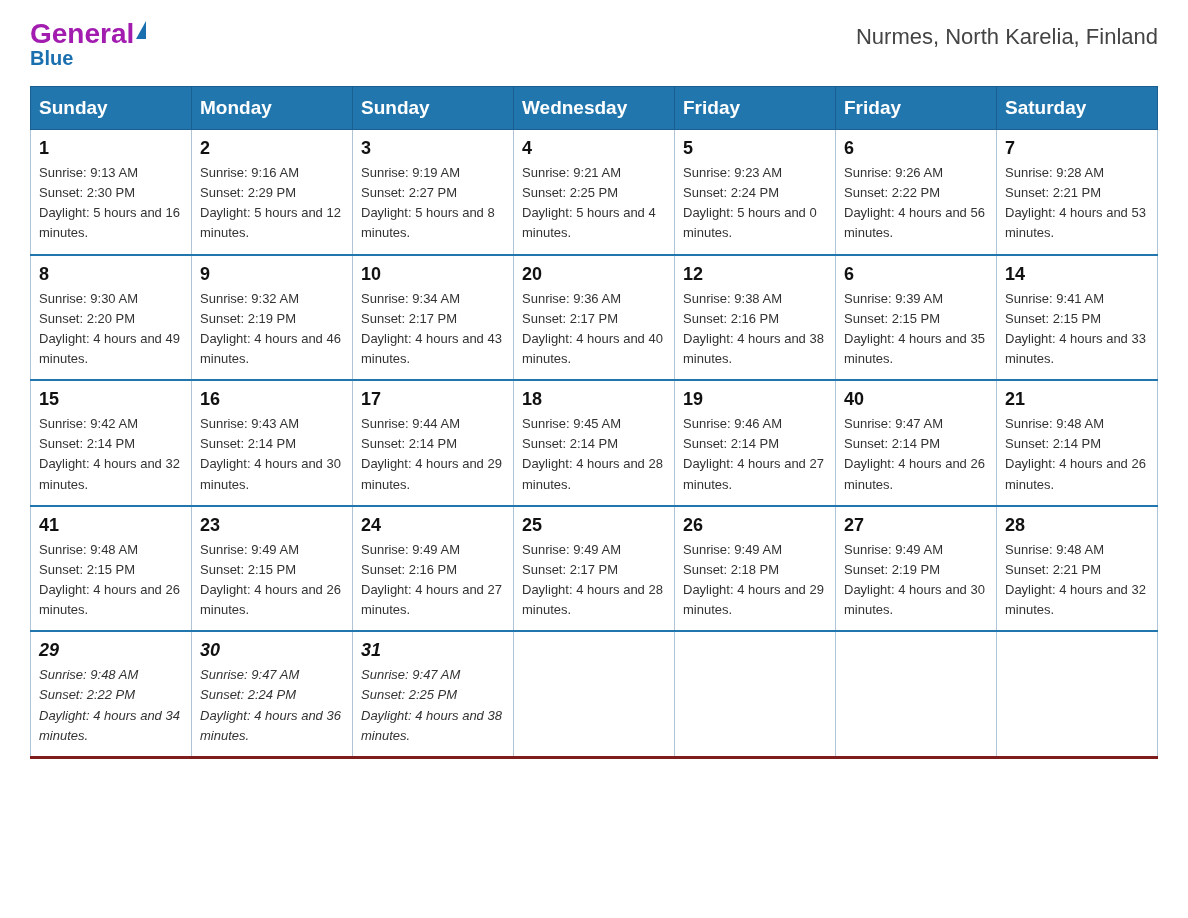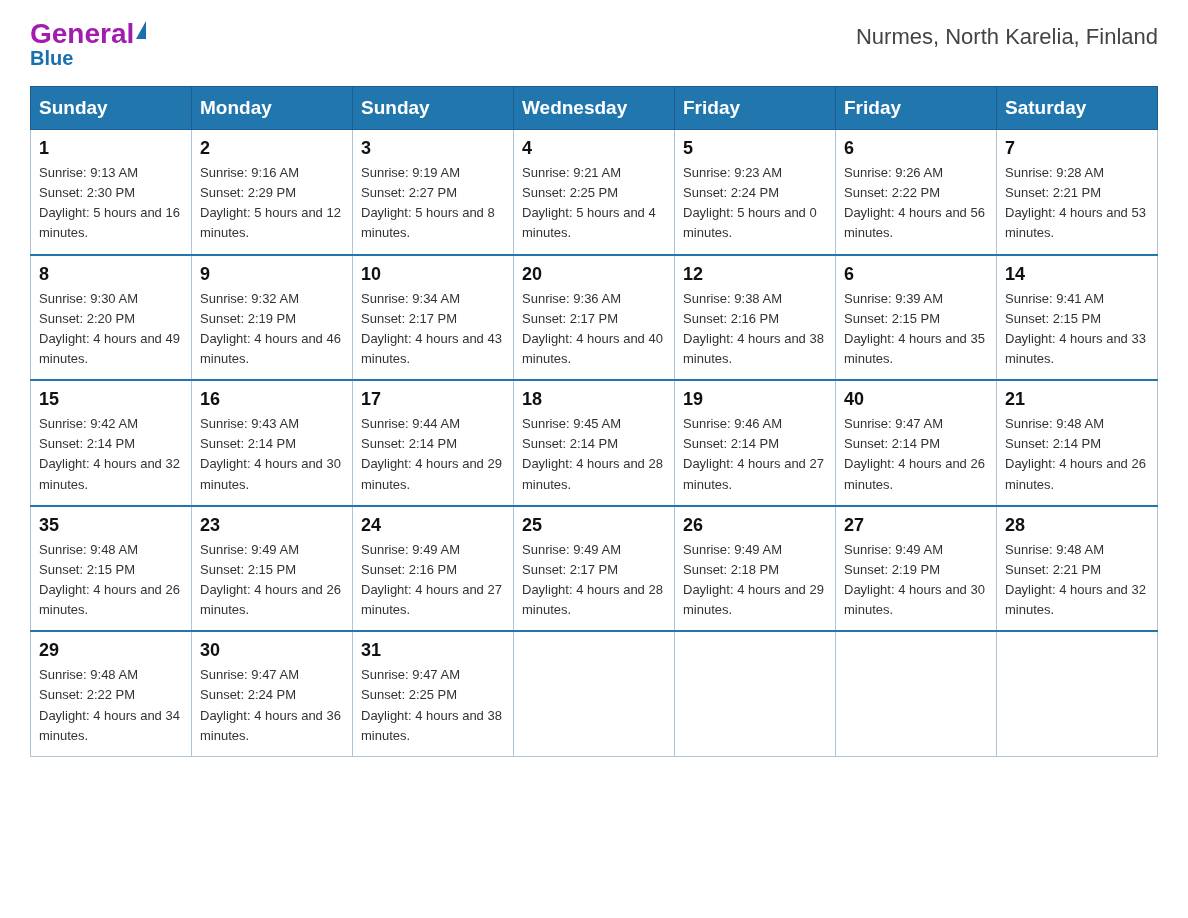--- a/index.html
+++ b/index.html
@@ -93,21 +93,22 @@
       color: #333;
       line-height: 1.55;
     }
     tbody tr td:first-child {
       border-left: 1px solid #b0c4d8;
     }
     tbody tr {
       border-bottom: 2px solid #2176ae;
     }
     tbody tr:last-child {
-      border-bottom: 1px solid #7f1d1d;
+      border-bottom: 3px solid #7f1d1d;
+      font-style: italic;
     }
     .empty-cell {
       background: #fff;
     }
   </style>
 </head>
 <body>
 
 <div class="header">
   <div class="logo">
@@ -220,21 +221,21 @@
         <span class="day-num">40</span>
         <span class="day-info">Sunrise: 9:47 AM<br>Sunset: 2:14 PM<br>Daylight: 4 hours and 26 minutes.</span>
       </td>
         <td>
         <span class="day-num">21</span>
         <span class="day-info">Sunrise: 9:48 AM<br>Sunset: 2:14 PM<br>Daylight: 4 hours and 26 minutes.</span>
       </td>
       </tr>
       <tr>
         <td>
-        <span class="day-num">35</span>
+        <span class="day-num">41</span>
         <span class="day-info">Sunrise: 9:48 AM<br>Sunset: 2:15 PM<br>Daylight: 4 hours and 26 minutes.</span>
       </td>
         <td>
         <span class="day-num">23</span>
         <span class="day-info">Sunrise: 9:49 AM<br>Sunset: 2:15 PM<br>Daylight: 4 hours and 26 minutes.</span>
       </td>
         <td>
         <span class="day-num">24</span>
         <span class="day-info">Sunrise: 9:49 AM<br>Sunset: 2:16 PM<br>Daylight: 4 hours and 27 minutes.</span>
       </td>

